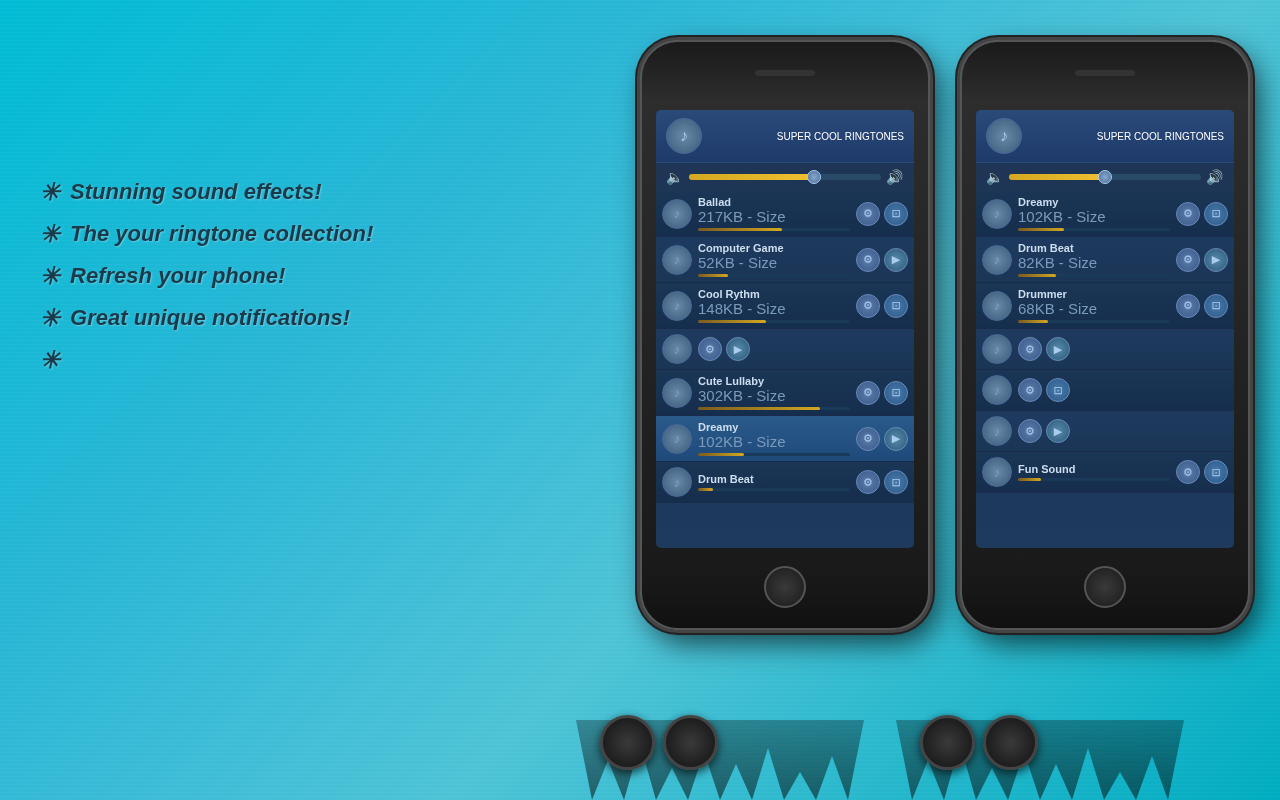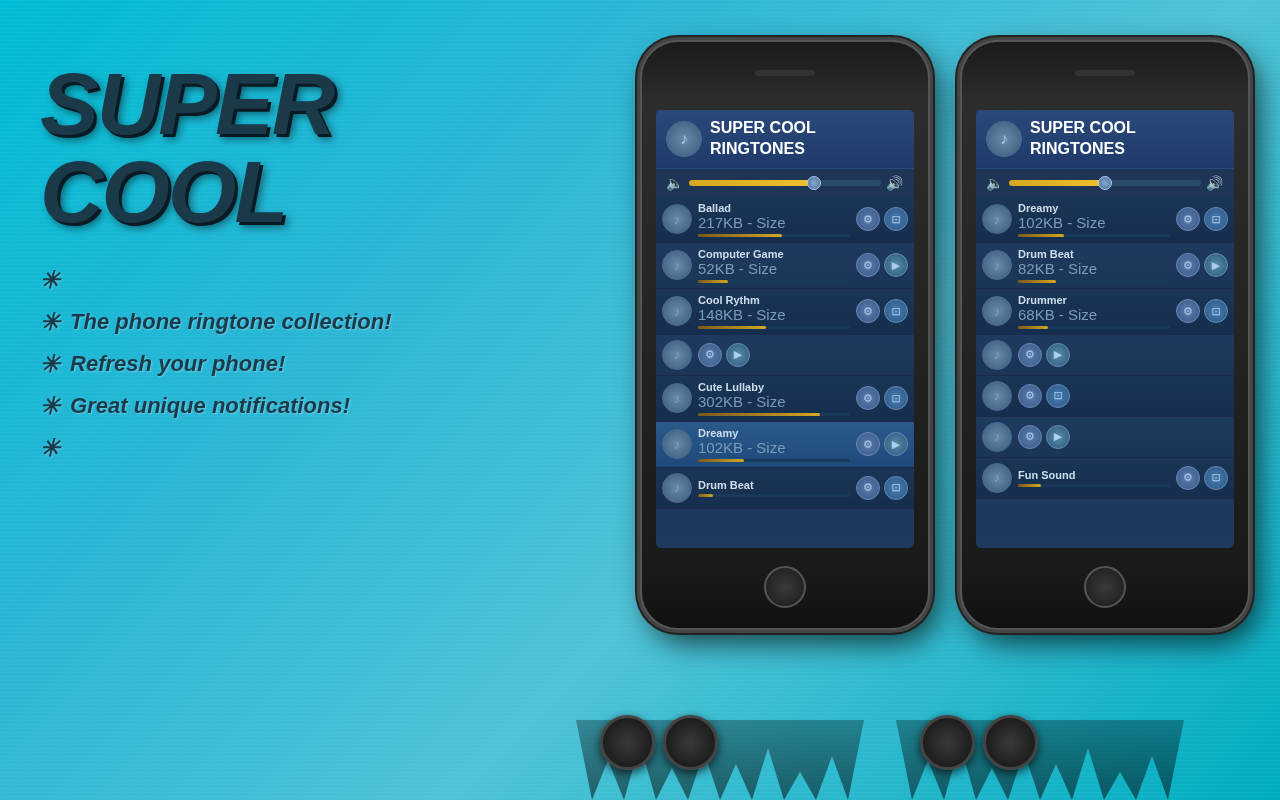--- a/index.html
+++ b/index.html
@@ -129,23 +129,23 @@
       display: flex;
       align-items: center;
       justify-content: center;
       color: #aaccee;
       font-size: 16px;
       border: 1px solid #4a6a9a;
     }
 
     .header-title {
       color: white;
-      font-size: 16px;
-      font-weight: bold;
-      text-align: left;
+      font-size: 10px;
+      font-weight: normal;
+      text-align: right;
       flex: 1;
       text-transform: uppercase;
       line-height: 1.3;
     }
 
     
     .volume-bar {
       padding: 6px 10px;
       display: flex;
       align-items: center;
@@ -296,29 +296,30 @@
 
     .selected-row {
       background: linear-gradient(180deg, #2a5a8a 0%, #1e4a7a 100%) !important;
     }
   </style>
 </head>
 <body>
 
 <div class="left-panel">
   <div class="app-title">
-    <span>SUPER COOL</span><br>
+    <br>
   </div>
   <ul class="features-list" id="features-ul">
   <li>
         <span class="star-icon">✳</span>
+        <span>Stunning sound effects!</span>
       </li>
       <li>
         <span class="star-icon">✳</span>
-        <span>The phone ringtone collection!</span>
+        <span>The your ringtone collection!</span>
       </li>
       <li>
         <span class="star-icon">✳</span>
         <span>Refresh your phone!</span>
       </li>
       <li>
         <span class="star-icon">✳</span>
         <span>Great unique notifications!</span>
       </li>
       <li>

